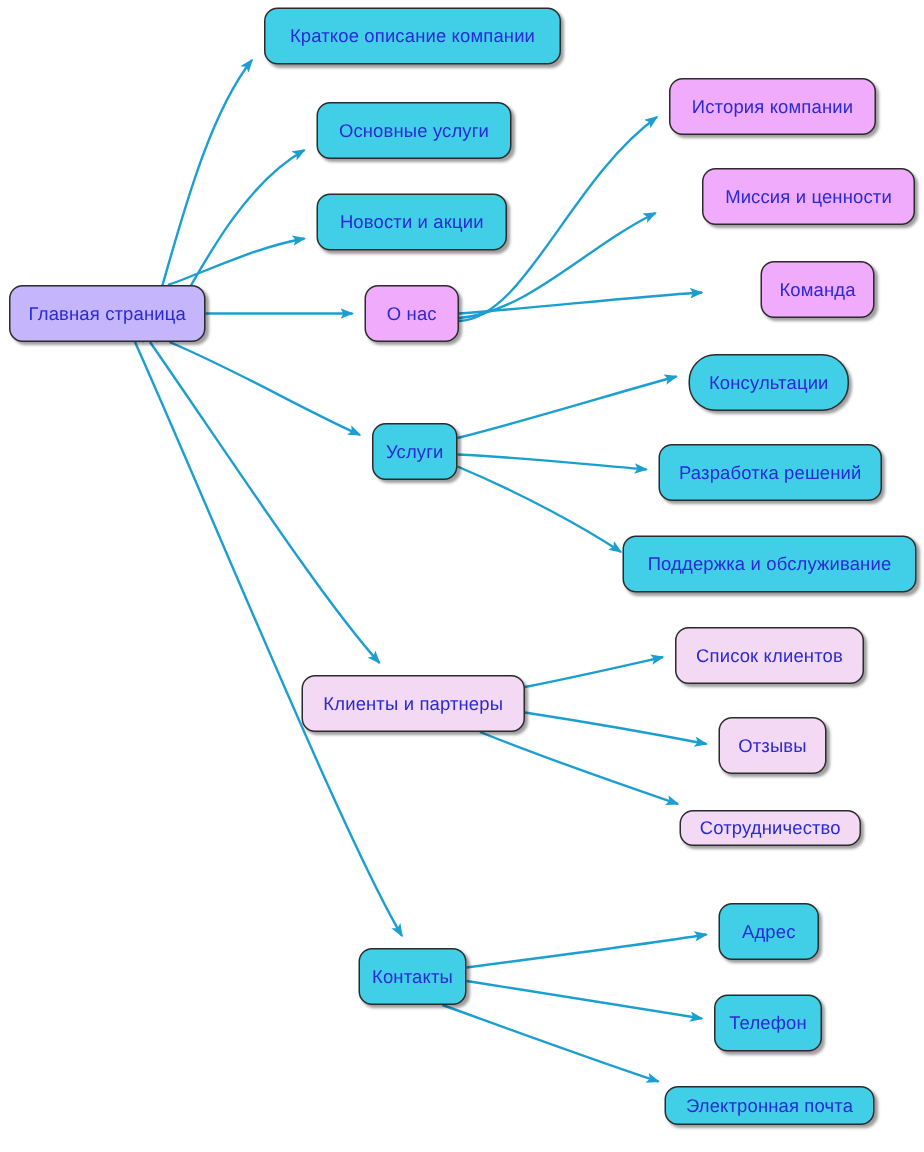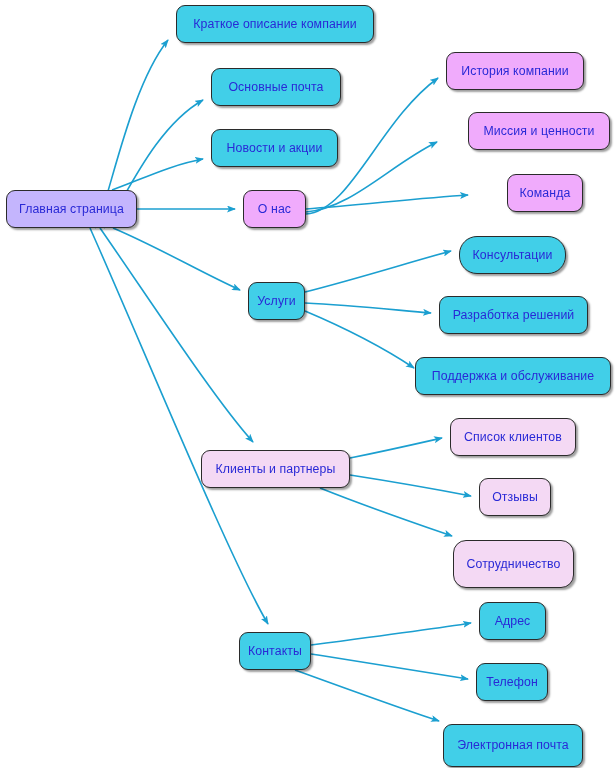--- a/index.html
+++ b/index.html
@@ -85,21 +85,21 @@
   </svg>
 
   <div id="node-group">
       <div class="node fill-lightblue" style="left: 6px; top: 190px; width: 131px; height: 38px;">
         <span class="node-label">Главная страница</span>
       </div>
       <div class="node fill-cyan" style="left: 176px; top: 5px; width: 198px; height: 38px;">
         <span class="node-label">Краткое описание компании</span>
       </div>
       <div class="node fill-cyan" style="left: 211px; top: 68px; width: 130px; height: 38px;">
-        <span class="node-label">Основные почта</span>
+        <span class="node-label">Основные услуги</span>
       </div>
       <div class="node fill-cyan" style="left: 211px; top: 129px; width: 127px; height: 38px;">
         <span class="node-label">Новости и акции</span>
       </div>
       <div class="node fill-turquoise" style="left: 243px; top: 190px; width: 63px; height: 38px;">
         <span class="node-label">О нас</span>
       </div>
       <div class="node fill-turquoise" style="left: 446px; top: 52px; width: 138px; height: 38px;">
         <span class="node-label">История компании</span>
       </div>
@@ -123,30 +123,30 @@
       </div>
       <div class="node fill-pink" style="left: 201px; top: 450px; width: 149px; height: 38px;">
         <span class="node-label">Клиенты и партнеры</span>
       </div>
       <div class="node fill-pink" style="left: 450px; top: 418px; width: 126px; height: 38px;">
         <span class="node-label">Список клиентов</span>
       </div>
       <div class="node fill-pink" style="left: 479px; top: 478px; width: 72px; height: 38px;">
         <span class="node-label">Отзывы</span>
       </div>
-      <div class="node fill-pink" style="left: 453px; top: 540px; width: 121px; height: 48px; border-radius: 13px;">
+      <div class="node fill-pink" style="left: 453px; top: 540px; width: 121px; height: 24px;">
         <span class="node-label">Сотрудничество</span>
       </div>
       <div class="node fill-cyan" style="left: 239px; top: 632px; width: 72px; height: 38px;">
         <span class="node-label">Контакты</span>
       </div>
       <div class="node fill-cyan" style="left: 479px; top: 602px; width: 67px; height: 38px;">
         <span class="node-label">Адрес</span>
       </div>
       <div class="node fill-cyan" style="left: 476px; top: 663px; width: 72px; height: 38px;">
         <span class="node-label">Телефон</span>
       </div>
-      <div class="node fill-cyan" style="left: 443px; top: 724px; width: 140px; height: 43px;">
+      <div class="node fill-cyan" style="left: 443px; top: 724px; width: 140px; height: 26px;">
         <span class="node-label">Электронная почта</span>
       </div>
     </div>
 
 </div>
 
 </body></html>

